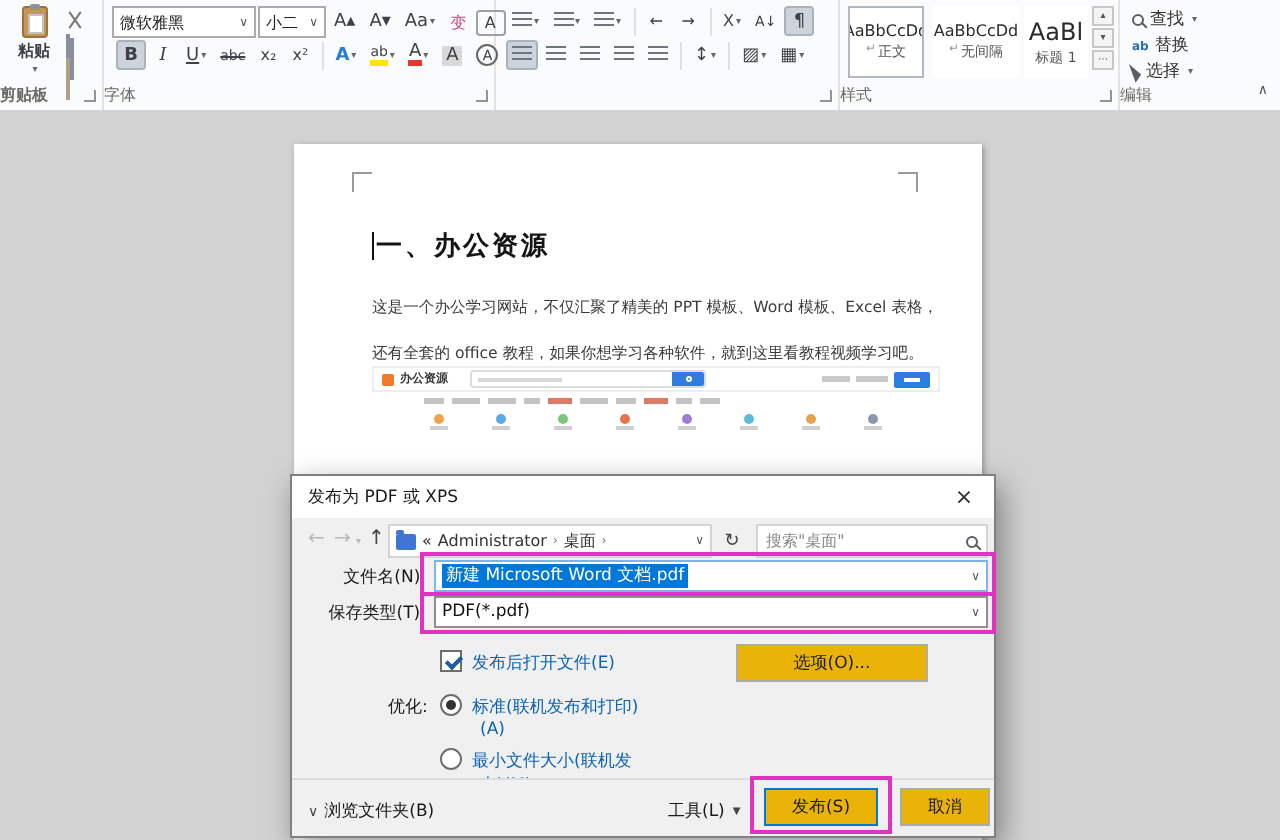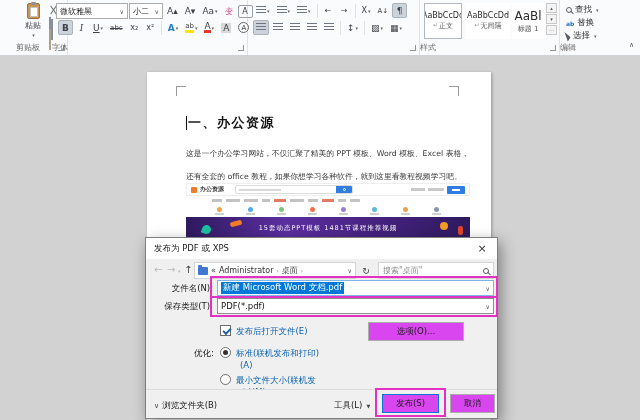--- a/index.html
+++ b/index.html
@@ -99,31 +99,31 @@
   .dcombo { position:absolute; left:71px; width:277px; height:16px; background:#fff; border:1px solid #8f8f8f; display:flex; align-items:center; padding:0 3px; font-size:8.5px; color:#111; }
   #filename-combo { border-color:#7eb4ea; }
   .selval { background:#0078d7; color:#fff; padding:0 2px; white-space:nowrap; }
   .anno { position:absolute; border:2px solid #e331c2; pointer-events:none; }
   .checkbox { position:absolute; left:74px; top:87px; width:11px; height:11px; background:#fff; border:1px solid #6e6e6e; }
   .checkbox::after { content:""; position:absolute; left:2px; top:2px; width:6px; height:3px; border-left:2px solid #1c5f9e; border-bottom:2px solid #1c5f9e; transform:rotate(-45deg); }
   .radio { position:absolute; left:74px; width:11px; height:11px; background:#fff; border:1px solid #6e6e6e; border-radius:50%; }
   .radio.sel::after { content:""; position:absolute; inset:2px; background:#333; border-radius:50%; }
   .bluetext { position:absolute; font-size:8.5px; color:#0b63b8; white-space:nowrap; }
   .blacktext { position:absolute; font-size:8.5px; color:#1a1a1a; white-space:nowrap;text-align:right; }
-  .dbtn { position:absolute; height:19px; background:#d946ef; border:1px solid #acacac; font-size:8.5px; color:#1a1a1a; display:flex; align-items:center; justify-content:center; }
+  .dbtn { position:absolute; height:19px; background:#eab308; border:1px solid #acacac; font-size:8.5px; color:#1a1a1a; display:flex; align-items:center; justify-content:center; }
   #dlg-bottom { position:absolute; left:0; right:0; top:151px; height:29px; background:#f0f0f0; border-top:1px solid #dcdcdc; }
   #publish-btn { border-color:#0078d7; }
   #collapse-ribbon { position:absolute; right:6px; bottom:6px; font-size:7px; color:#555; }
 </style>
 </head>
 <body>
 
 <div id="ribbon">
 
-  <div class="rgroup" style="left:16px;width:52px;">
+  <div class="rgroup" style="left:0;width:52px;font-weight:bold;">
     <div class="abs" style="left:4px;top:3px;width:26px;height:37px;display:flex;flex-direction:column;align-items:center;gap:1px;">
       <span class="clipicon"></span>
       <span style="font-size:8px;color:#3f4148;">粘贴</span>
       <span class="dd">▾</span>
     </div>
     <div class="abs" style="left:33px;top:5px;"><span class="cuticon"></span></div>
     <div class="abs" style="left:33px;top:18px;"><span class="copyicon"></span></div>
     <div class="abs" style="left:33px;top:30px;"><span class="painticon"></span></div>
     <div class="glabel">剪贴板</div>
     <span class="launcher"></span>
@@ -357,25 +357,20 @@
         </span>
       <span class="cat">
           <i style="background:#e8a24a;"></i>
           <b></b>
         </span>
       <span class="cat">
           <i style="background:#8899aa;"></i>
           <b></b>
         </span>
     </div>
-    <div class="wb-banner">
-      <span class="deco-or"></span>
-      <span class="deco-red"></span>
-      <span class="wb-banner-text">15套动态PPT模板  1481节课程推荐视频</span>
-    </div>
   </div>
 </div>
 
 <div id="dlg">
   <div id="dlg-title">
     <span class="ttext">发布为 PDF 或 XPS</span>
     <span id="dlg-close">×</span>
   </div>
 
   <span class="navbtn" style="left:8px;">←</span>

